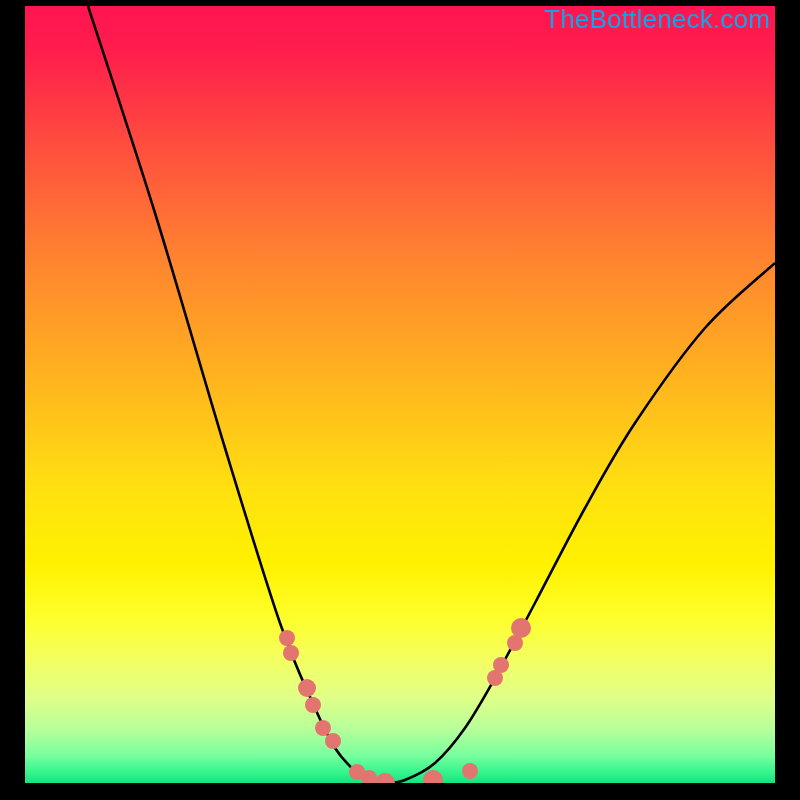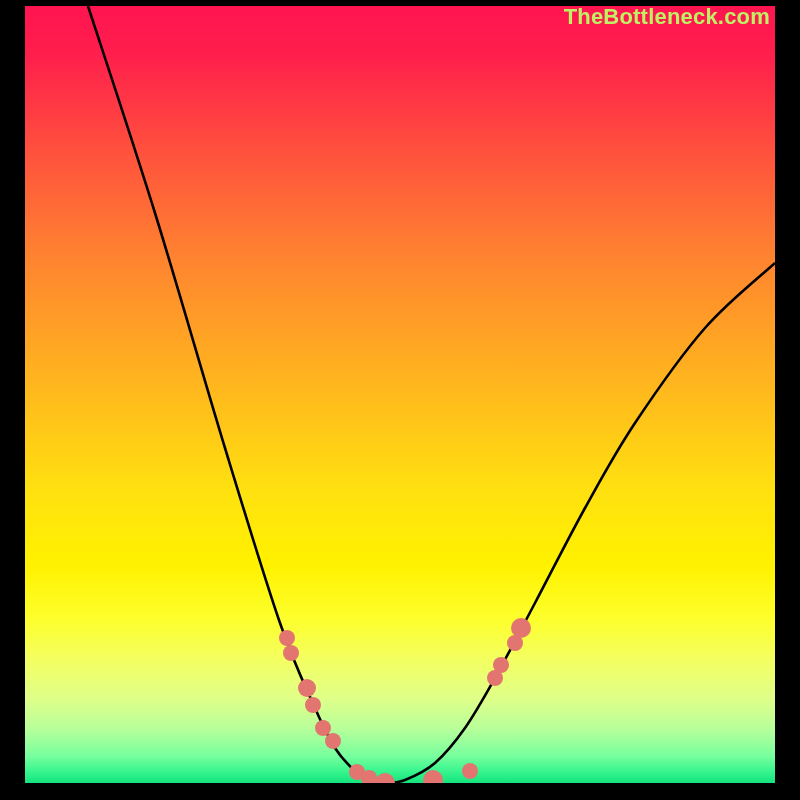--- a/index.html
+++ b/index.html
@@ -20,23 +20,23 @@
     overflow: hidden;
   }
   .gradient {
     position: absolute;
     left: 0; top: 0; width: 100%; height: 100%;
   }
   .watermark {
     position: absolute;
     right: 30px;
     top: 4px;
-    color: #bef264;
-    font-size: 22px;
-    font-weight: 700;
+    color: #0ea5e9;
+    font-size: 26px;
+    font-weight: 400;
     letter-spacing: 0.2px;
   }
   svg.curve {
     position: absolute;
     left: 0; top: 0;
   }
 </style>
 </head>
 <body>
 

